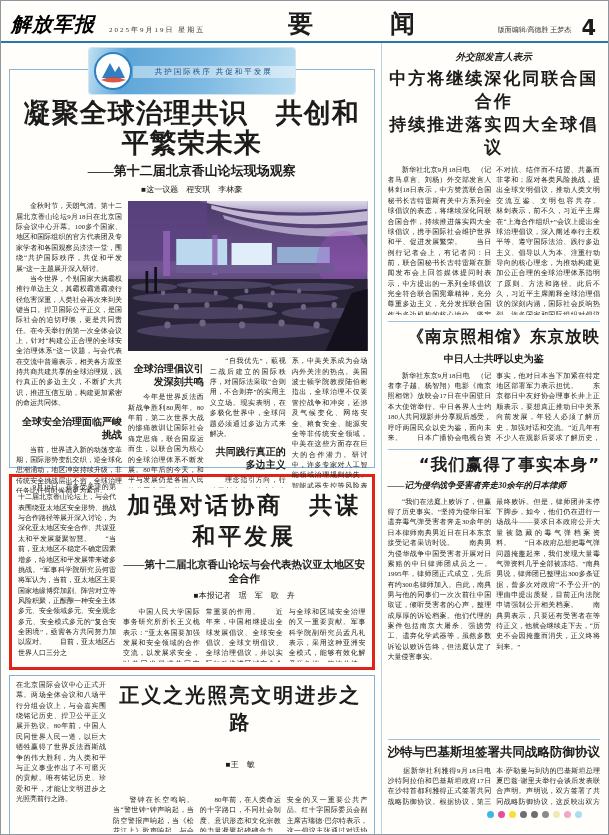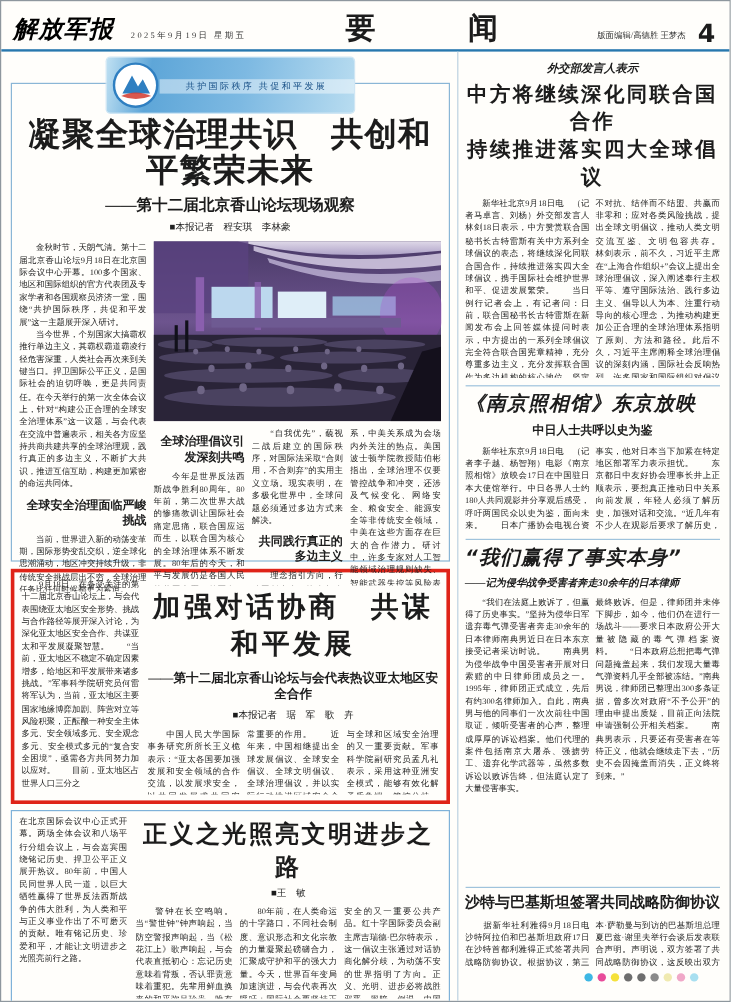--- a/index.html
+++ b/index.html
@@ -54,34 +54,34 @@
   .rhead{text-align:center;font-size:23px;font-weight:bold;letter-spacing:3px;margin-top:8px;}
   .rsub{text-align:center;font-size:10.5px;font-weight:bold;margin-top:6px;}
   .rby{text-align:center;font-size:8px;margin-top:4px;}
   .rcols{display:flex;margin-top:6px;flex:1;overflow:hidden;}
   .rcol{flex:1;margin-right:6px;overflow:hidden;}
   .rcol:last-child{margin-right:0;}
   
   .box2{margin-top:5px;border:1px solid #7fb2d9;height:162px;padding:4px 6px;
         box-sizing:border-box;display:flex;}
   .b2-l{width:90px;flex:none;overflow:hidden;margin-right:7px;}
-  .b2-r{flex:1;display:flex;flex-direction:column;}
+  .b2-r{flex:1;display:flex;flex-direction:column;gap:20px;}
   .bhead{text-align:center;font-size:20px;font-weight:bold;letter-spacing:2px;
          font-family:"DejaVu Sans",sans-serif;margin-top:2px;}
   .bby{text-align:center;font-size:8px;margin-top:3px;}
   .bcols{display:flex;margin-top:5px;flex:1;overflow:hidden;}
   
   .kicker{text-align:center;font-size:9.5px;font-weight:bold;font-style:italic;margin-top:4px;}
   .ra-head{text-align:center;font-size:17px;font-weight:bold;letter-spacing:2px;line-height:1.35;margin-top:4px;}
   .r-cols{display:flex;margin-top:5px;}
   .r-col{flex:1;margin-right:5px;overflow:hidden;}
   .r-col:last-child{margin-right:0;}
   .divider{border-top:1px solid #9fc3dc;margin:6px 0 4px;}
-  .rb-head{text-align:left;font-size:16.5px;font-weight:bold;letter-spacing:1px;margin-top:2px;
-           font-family:"DejaVu Sans",sans-serif;font-style:italic;}
+  .rb-head{text-align:right;font-size:16.5px;font-weight:bold;letter-spacing:1px;margin-top:2px;
+           font-family:"DejaVu Sans",sans-serif;}
   .rb-sub{text-align:center;font-size:10px;font-weight:bold;margin-top:4px;}
   .rc-sub{font-size:8.5px;font-weight:bold;font-style:italic;margin-top:4px;}
   .rd-head{text-align:center;font-size:12.5px;font-weight:bold;margin-top:2px;
            font-family:"DejaVu Sans",sans-serif;white-space:nowrap;}
   
   .dotsrow{display:flex;margin:4px 0 0 130px;}
   .dotsrow.right{margin:5px 0 0 auto;justify-content:flex-end;padding-right:14px;}
   .dot{width:7px;height:7px;border-radius:50%;margin-right:4px;flex:none;}
   .h150{height:150px;} .h72{height:72px;} .h236{height:236px;} .h40{height:40px;}
 </style>
@@ -112,21 +112,21 @@
               <path d="M8 29 Q20 23 33 29 Q20 34 8 29 Z" fill="#d23a2e" opacity="0.85"></path>
             </svg>
           </div>
           <div class="btxt">
             <div class="bsub">共护国际秩序  共促和平发展</div>
           </div>
         </div>
 
         <div class="mhead">凝聚全球治理共识　共创和平繁荣未来</div>
         <div class="msub">——第十二届北京香山论坛现场观察</div>
-        <div class="mby">■本报记者　程安琪　李林豪</div>
+        <div class="mby">■这一议题　程安琪　李林豪</div>
 
         <div class="mbody">
           <div class="lcol">
             <div class="bt">金秋时节，天朗气清。第十二届北京香山论坛9月18日在北京国际会议中心开幕。100多个国家、地区和国际组织的官方代表团及专家学者和各国观察员济济一堂，围绕“共护国际秩序，共促和平发展”这一主题展开深入研讨。</div>
             <div class="bt">当今世界，个别国家大搞霸权推行单边主义，其霸权霸道霸凌行径危害深重，人类社会再次来到关键当口。捍卫国际公平正义，是国际社会的迫切呼唤，更是共同责任。在今天举行的第一次全体会议上，针对“构建公正合理的全球安全治理体系”这一议题，与会代表在交流中普遍表示，相关各方应坚持共商共建共享的全球治理观，践行真正的多边主义，不断扩大共识，推进互信互助，构建更加紧密的命运共同体。</div>
             <div class="subhead">全球安全治理面临严峻挑战</div>
             <div class="bt">当前，世界进入新的动荡变革期，国际形势变乱交织，逆全球化思潮涌动，地区冲突持续升级，非传统安全挑战层出不穷，全球治理任务比任何时候都更为紧迫。</div>
           </div>
 
           <div class="pright">

